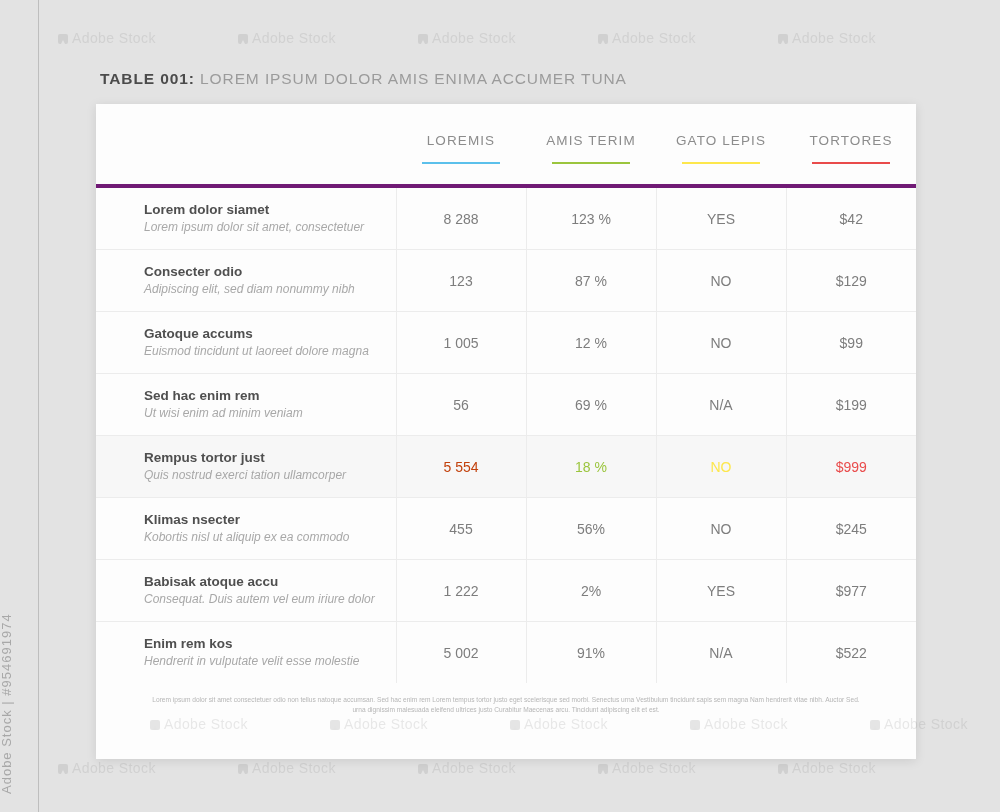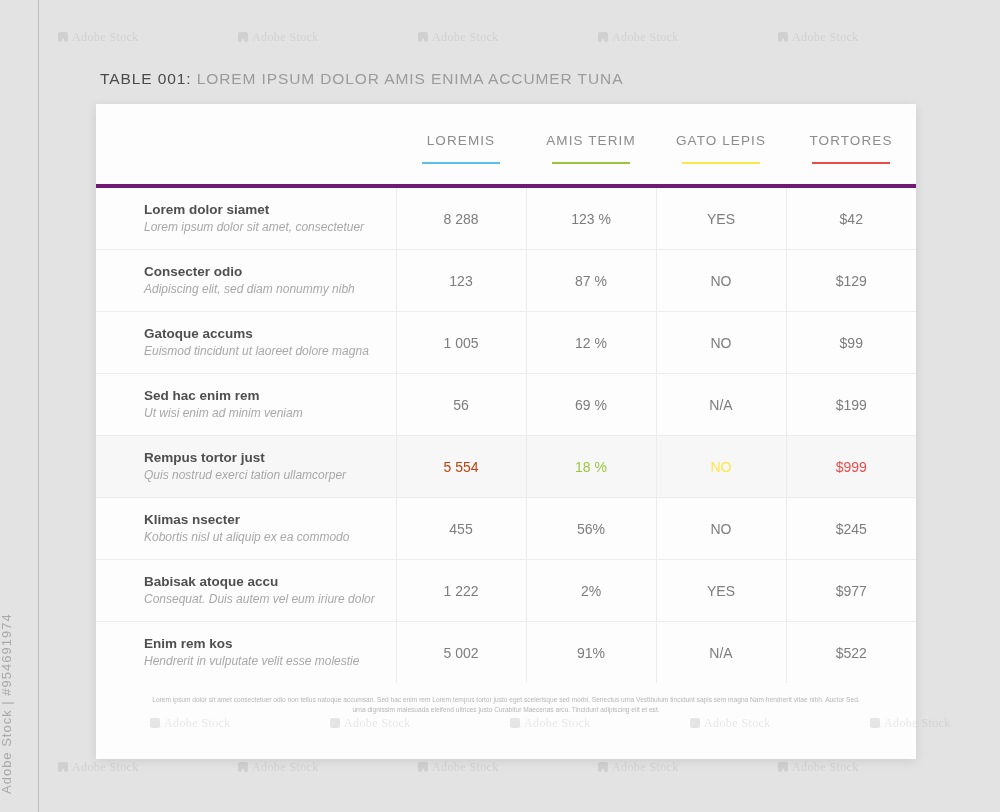--- a/index.html
+++ b/index.html
@@ -18,24 +18,24 @@
   
   #watermarks {
     position: absolute;
     inset: 0;
     pointer-events: none;
     z-index: 5;
   }
   .wm {
     position: absolute;
     color: rgba(120,120,120,0.16);
-    font-size: 12px;
+    font-size: 14px;
     letter-spacing: 0.4px;
     white-space: nowrap;
-    font-family: Liberation Serif, serif;
+    font-family: Liberation Sans, sans-serif;
     text-align: right;
   }
   .wm .logo {
     display: inline-block;
     width: 10px;
     height: 10px;
     background: rgba(120,120,120,0.18);
     border-radius: 2px;
     margin-right: 4px;
     vertical-align: -1px;
@@ -84,21 +84,21 @@
 
   #doc-title {
     font-size: 15.5px;
     letter-spacing: 0.9px;
     color: #9b9b9b;
     margin: 0 0 16px 4px;
     font-weight: normal;
   }
   #doc-title .strong {
     color: #4b4b4b;
-    font-weight: normal;
+    font-weight: bold;
   }
 
   .card {
     background: #fdfdfd;
     box-shadow: 0 2px 10px rgba(0,0,0,0.10);
     padding: 8px 0 44px 0;
   }
 
   table.pricing {
     width: 100%;

